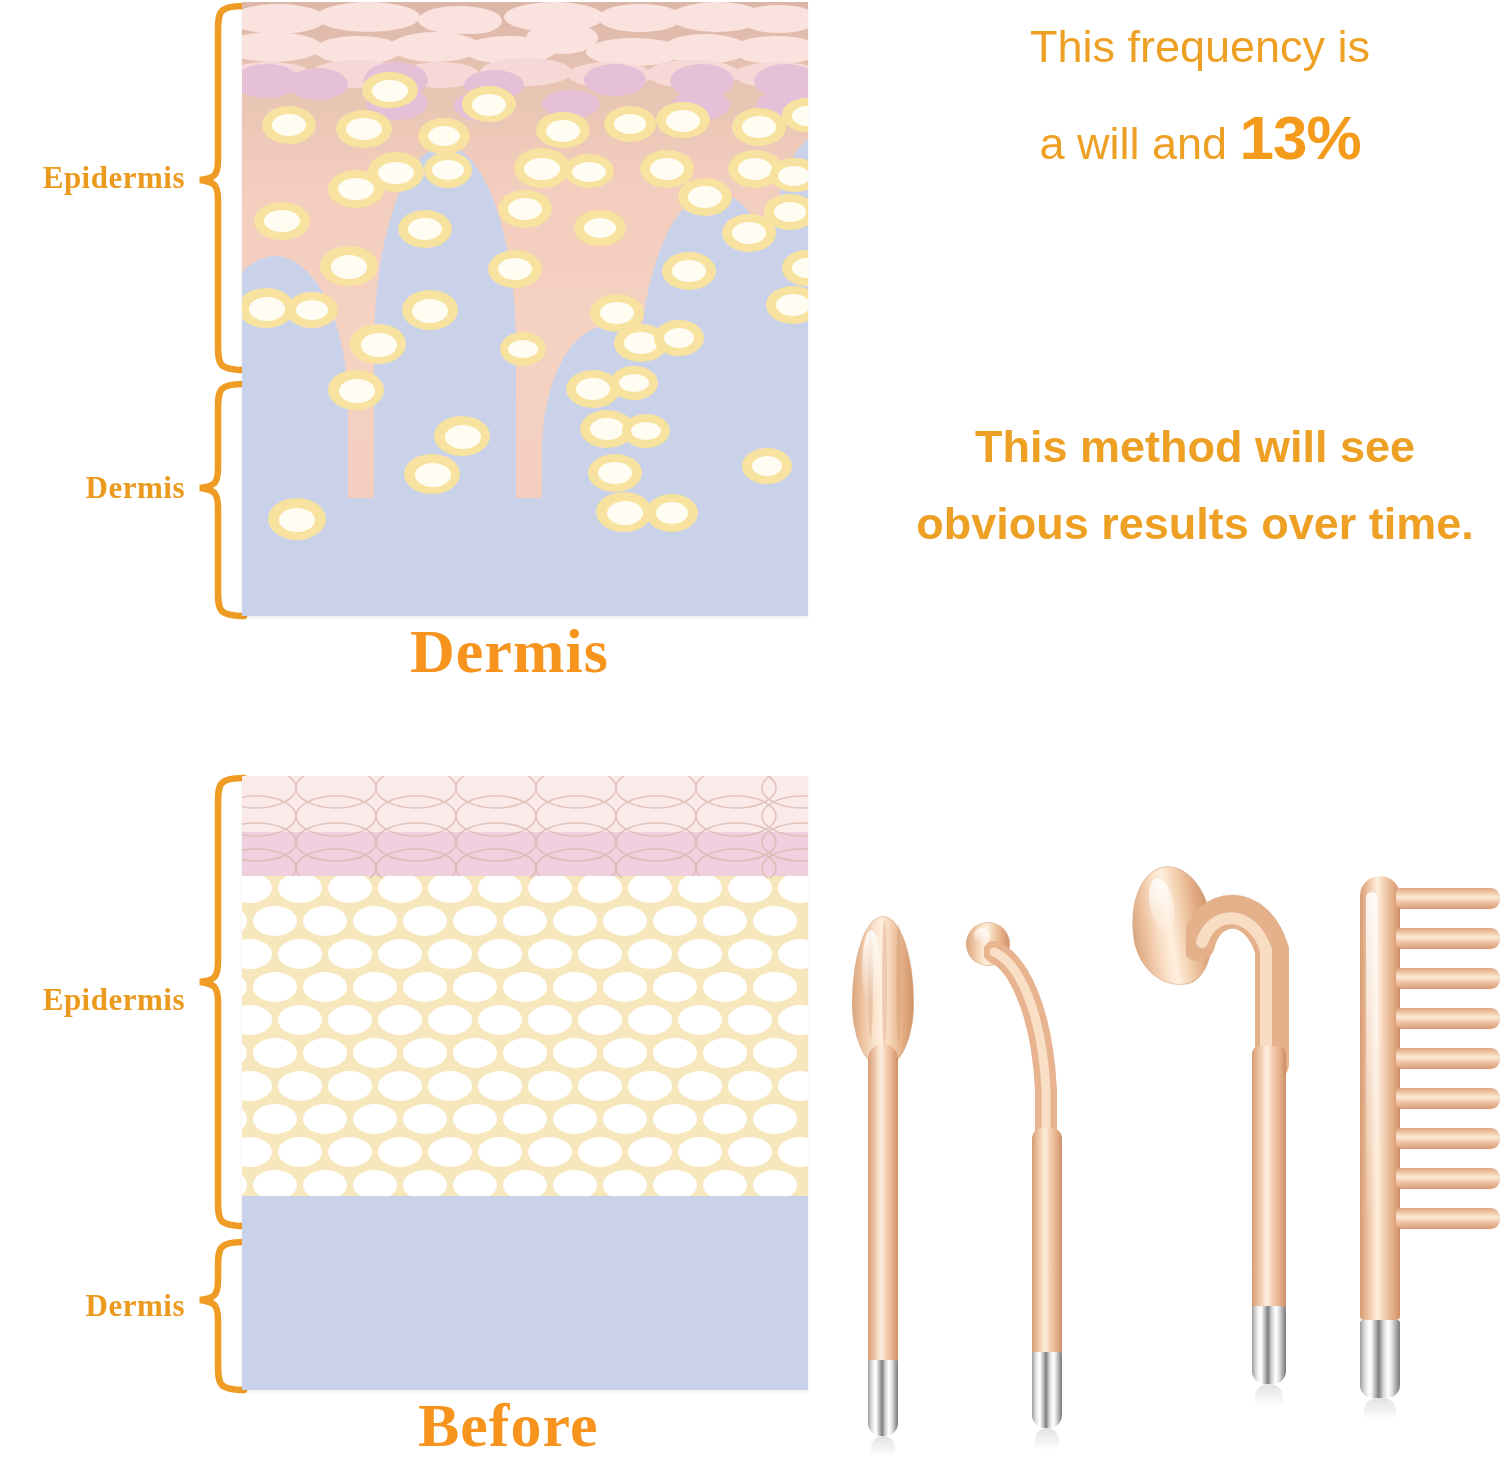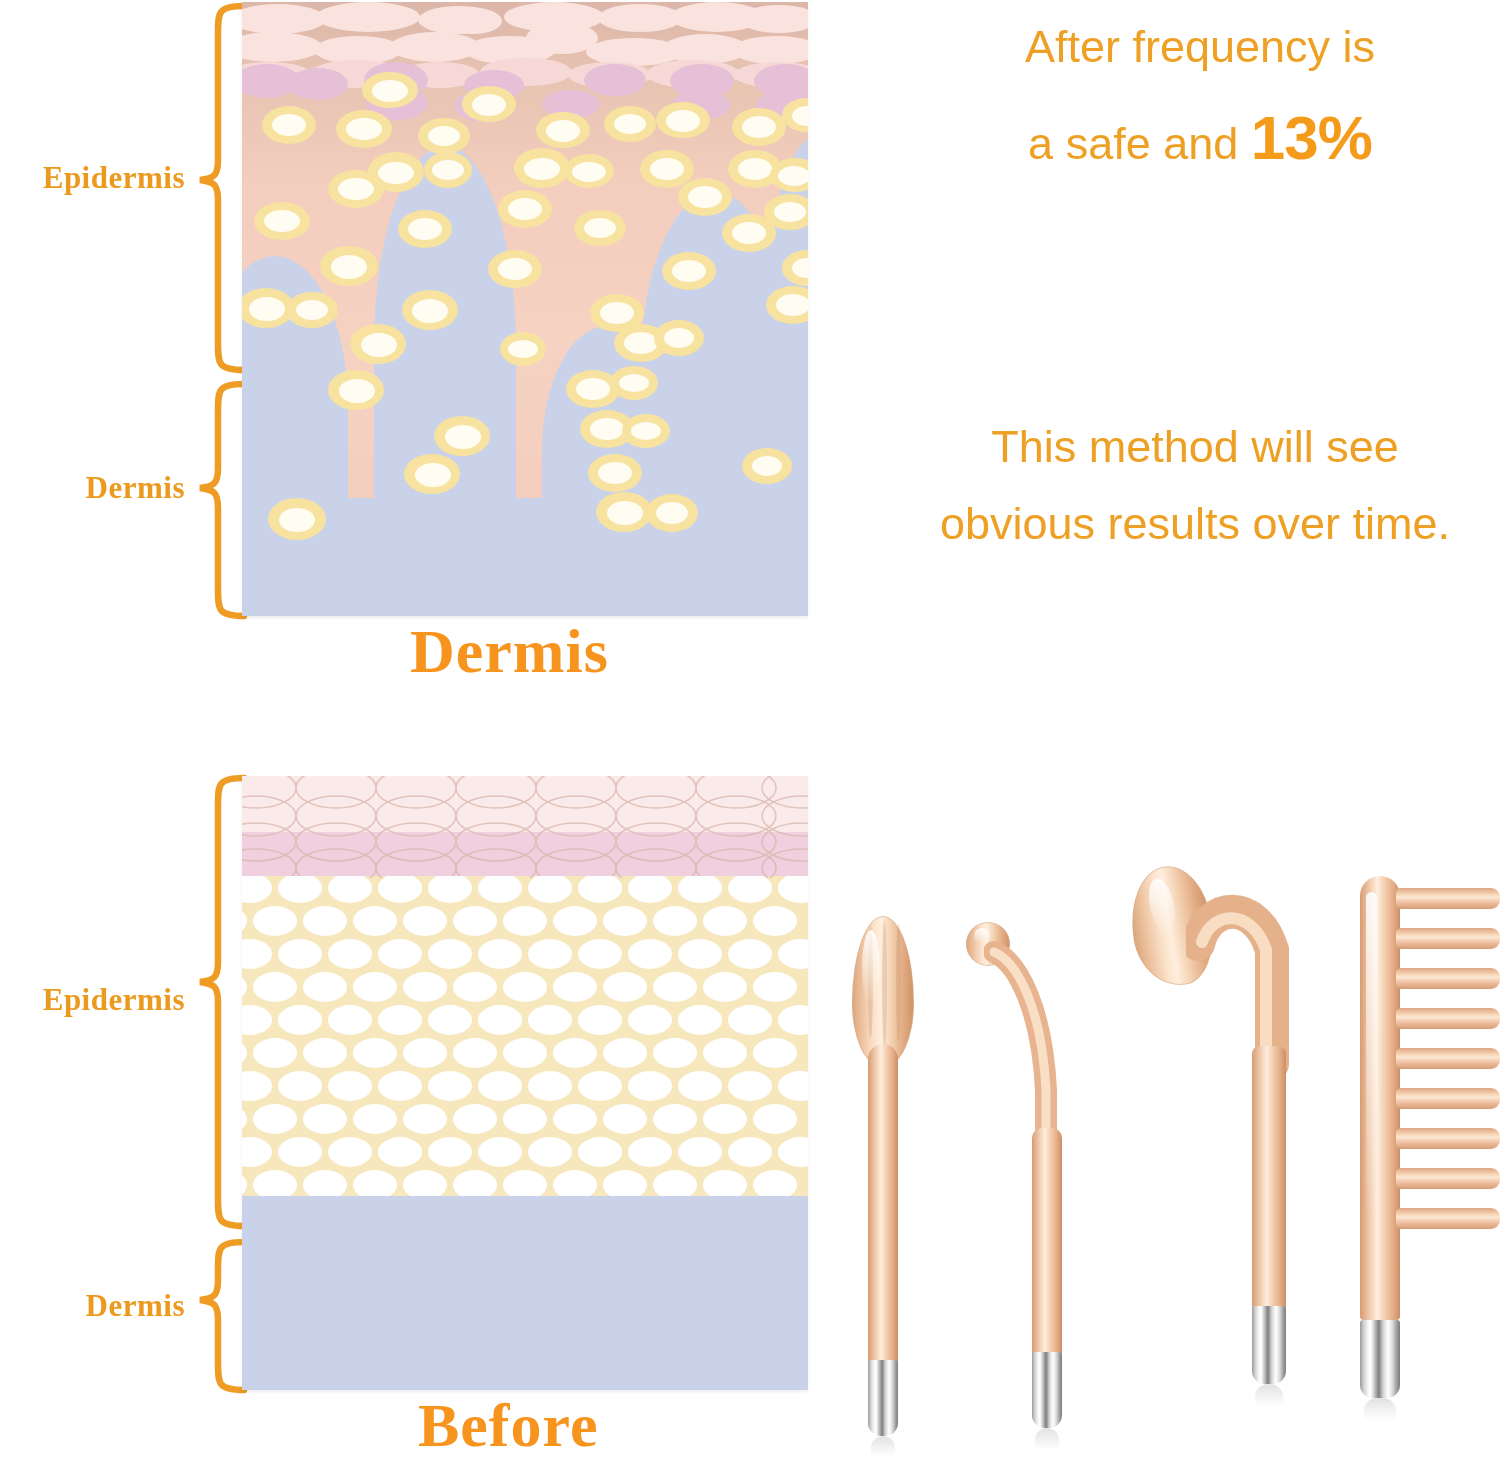--- a/index.html
+++ b/index.html
@@ -341,27 +341,27 @@
         <div class="cell" style="left:365px; top:499px; width:36px; height:24px; background:#fffdf2;"></div>
         <div class="cell" style="left:404px; top:492px; width:52px; height:38px; background:#f7e2a0;"></div>
         <div class="cell" style="left:414px; top:500px; width:32px; height:22px; background:#fffdf2;"></div>
       </div>
     </div>
 
     <div class="ba-label" style="left:410px; top:616px;">Dermis</div>
   </div>
 
   <div class="copy-block" style="left:915px; top:8px; width:570px;">
-    <div>After frequency is</div>
+    <div>This frequency is</div>
     <div>
-      <span>a safe and </span><b>13%</b>
+      <span>a will and </span><b>13%</b>
     </div>
   </div>
 
-  <div class="copy-block" style="left:915px; top:408px; width:560px;">This method will see obvious results over time.</div>
+  <div class="copy-block" style="left:915px; top:408px; width:560px;font-weight:bold;">This method will see obvious results over time.</div>
 
   <div>
 
     <div class="layer-label" style="left:0; top:982px; width:185px;">Epidermis</div>
 
     <div class="layer-label" style="left:0; top:1288px; width:185px;">Dermis</div>
 
     <svg style="position:absolute;left:192px;top:770px;" width="62" height="640">
       <path d="M 52 8 C 26 8 26 14 26 36 L 26 192 C 26 208 22 210 8 212 C 22 214 26 216 26 232 L 26 428 C 26 450 26 456 52 456" fill="none" stroke="#ef9c24" stroke-width="6.5" stroke-linecap="round"></path>
       <path d="M 52 472 C 26 472 26 478 26 500 L 26 510 C 26 526 22 528 8 530 C 22 532 26 534 26 550 L 26 592 C 26 614 26 620 52 620" fill="none" stroke="#ef9c24" stroke-width="6.5" stroke-linecap="round"></path>

